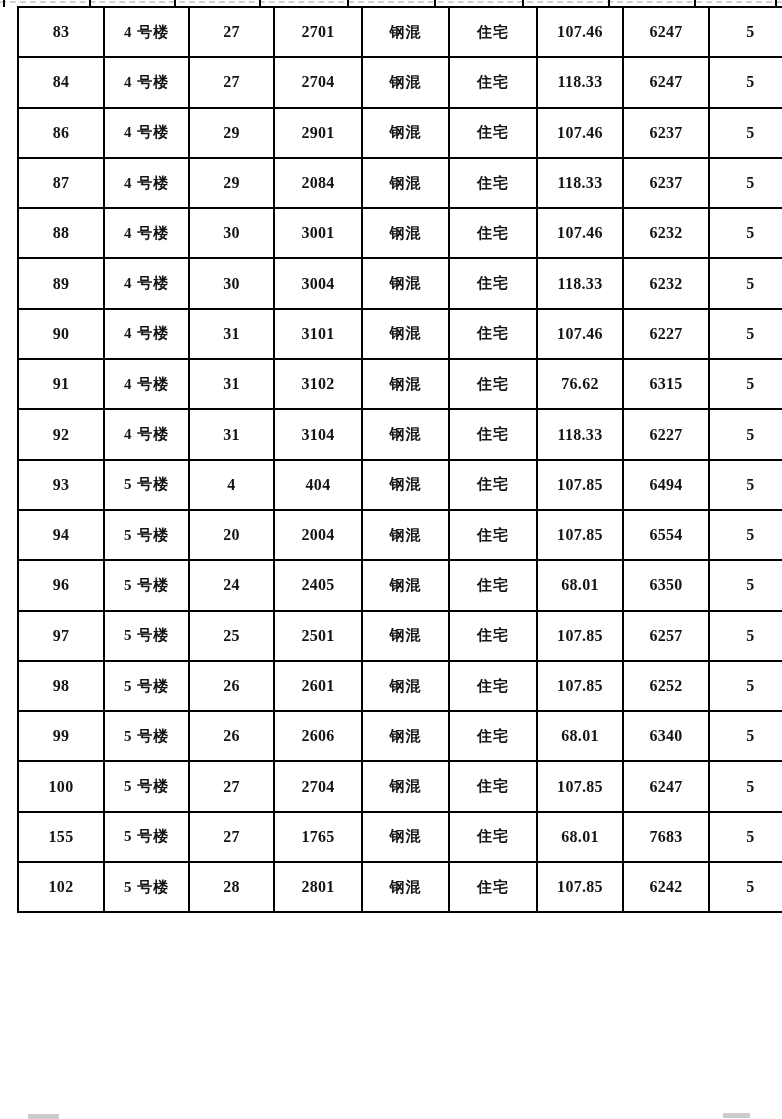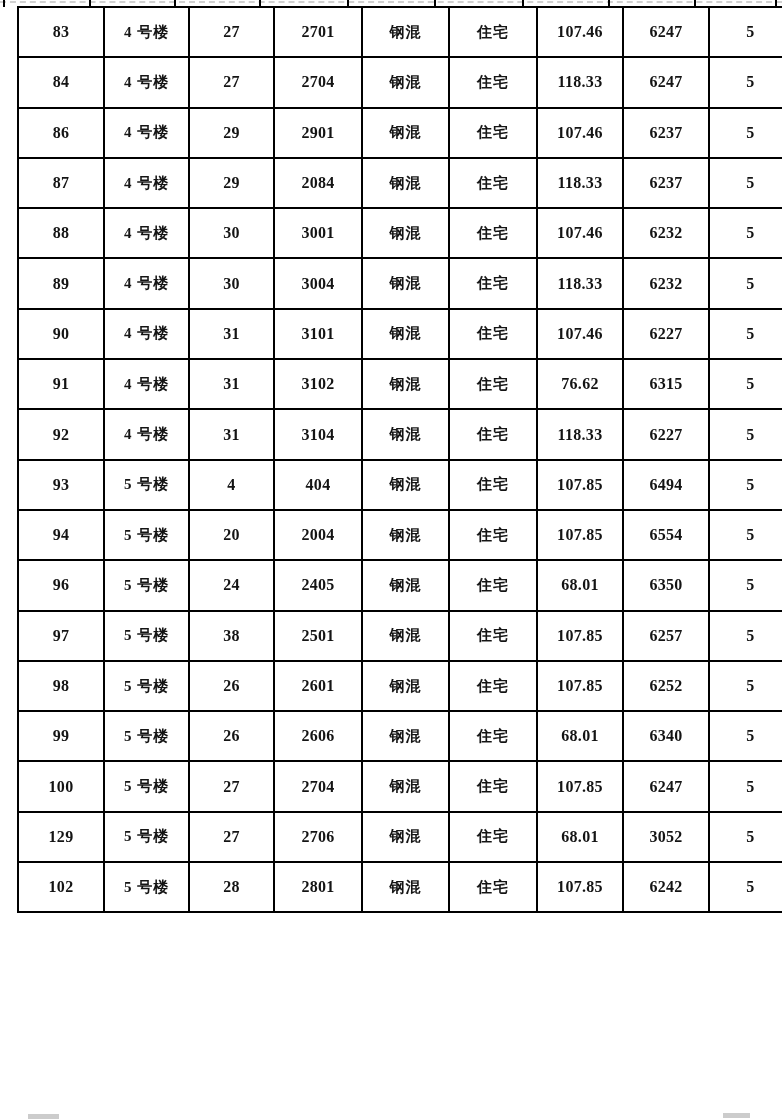--- a/index.html
+++ b/index.html
@@ -228,21 +228,21 @@
           <td>2405</td>
           <td class="cjk">钢混</td>
           <td class="cjk">住宅</td>
           <td>68.01</td>
           <td>6350</td>
           <td>5</td>
         </tr>
         <tr>
           <td>97</td>
           <td class="cjk">5 号楼</td>
-          <td>38</td>
+          <td>25</td>
           <td>2501</td>
           <td class="cjk">钢混</td>
           <td class="cjk">住宅</td>
           <td>107.85</td>
           <td>6257</td>
           <td>5</td>
         </tr>
         <tr>
           <td>98</td>
           <td class="cjk">5 号楼</td>
@@ -270,28 +270,28 @@
           <td class="cjk">5 号楼</td>
           <td>27</td>
           <td>2704</td>
           <td class="cjk">钢混</td>
           <td class="cjk">住宅</td>
           <td>107.85</td>
           <td>6247</td>
           <td>5</td>
         </tr>
         <tr>
-          <td>129</td>
+          <td>155</td>
           <td class="cjk">5 号楼</td>
           <td>27</td>
-          <td>2706</td>
+          <td>1765</td>
           <td class="cjk">钢混</td>
           <td class="cjk">住宅</td>
           <td>68.01</td>
-          <td>3052</td>
+          <td>7683</td>
           <td>5</td>
         </tr>
         <tr>
           <td>102</td>
           <td class="cjk">5 号楼</td>
           <td>28</td>
           <td>2801</td>
           <td class="cjk">钢混</td>
           <td class="cjk">住宅</td>
           <td>107.85</td>

